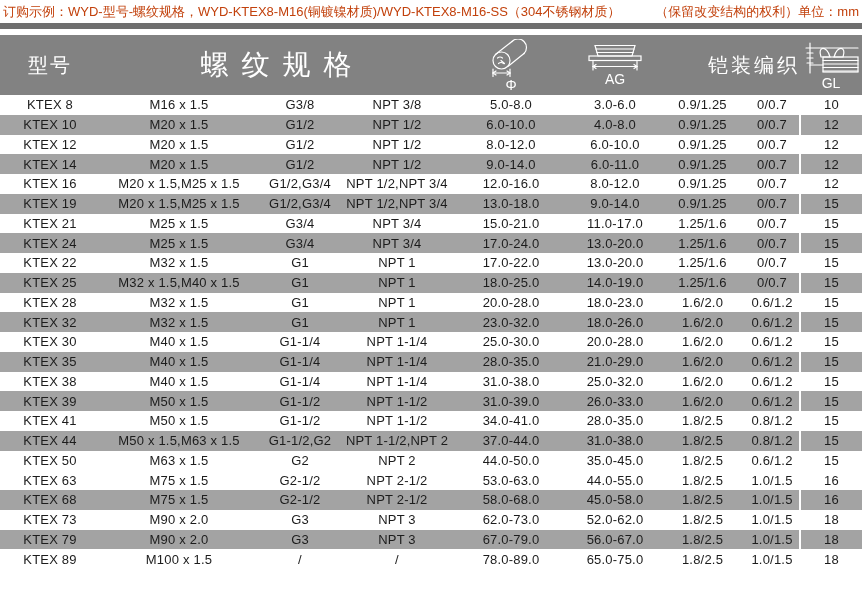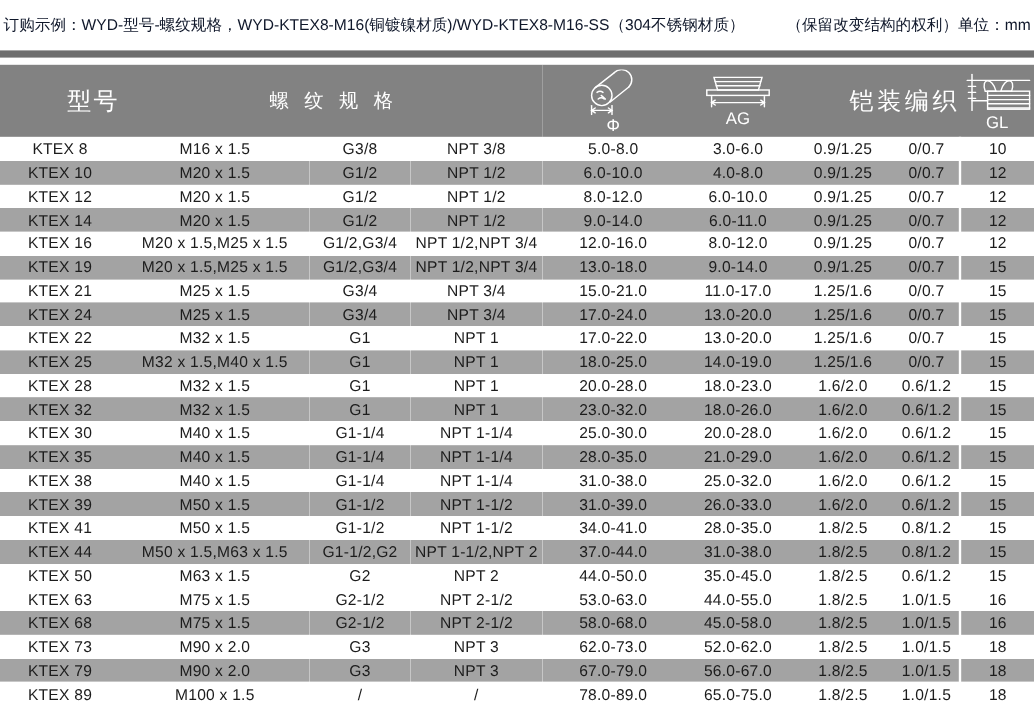--- a/index.html
+++ b/index.html
@@ -1,25 +1,25 @@
 <!DOCTYPE html>
 <html><head>
 <meta charset="utf-8">
 <style>
   * { margin:0; padding:0; box-sizing:border-box; }
   html,body { width:862px; height:594px; background:#fff; overflow:hidden;
     font-family:"Liberation Sans","DejaVu Sans",sans-serif; }
-  .top-note { height:42px; display:flex; justify-content:space-between; align-items:center;
-    font-size:13px; color:#0f172a; padding:0 3px; white-space:nowrap; }
+  .top-note { height:23px; display:flex; justify-content:space-between; align-items:center;
+    font-size:13px; color:#c2410c; padding:0 3px; white-space:nowrap; }
   .divider-bar { height:6px; background:#6f6f6f; margin-bottom:6px; }
   table.spec-table { width:862px; border-collapse:collapse; table-layout:fixed; }
   thead tr.head-row { background:#828282; height:60px; }
   th { color:#fff; font-weight:normal; vertical-align:middle; padding:0; }
-  .h-model { text-align:right; padding-left:0; font-size:20px; letter-spacing:2px; }
-  .h-thread { font-size:16px; letter-spacing:13px; text-indent:13px; }
+  .h-model { text-align:center; padding-left:0; font-size:20px; letter-spacing:2px; }
+  .h-thread { font-size:28px; letter-spacing:13px; text-indent:13px; }
   .h-armor { text-align:right; font-size:20px; letter-spacing:3px; text-indent:3px; }
   .h-icon { text-align:center; }
   .h-icon svg { display:block; margin:0 auto; }
   .icon-label { font-size:14px; color:#fff; line-height:14px; margin-top:1px; text-align:center; }
   tbody td { height:19.76px; text-align:center; font-size:13px; color:#1c1c1c;
     letter-spacing:0.2px; white-space:nowrap; overflow:hidden; }
   tbody tr.stripe { background:#a3a3a3; }
   td.c-gl { border-left:2px solid #fff;margin-top:34px; }
 </style>
 </head>

